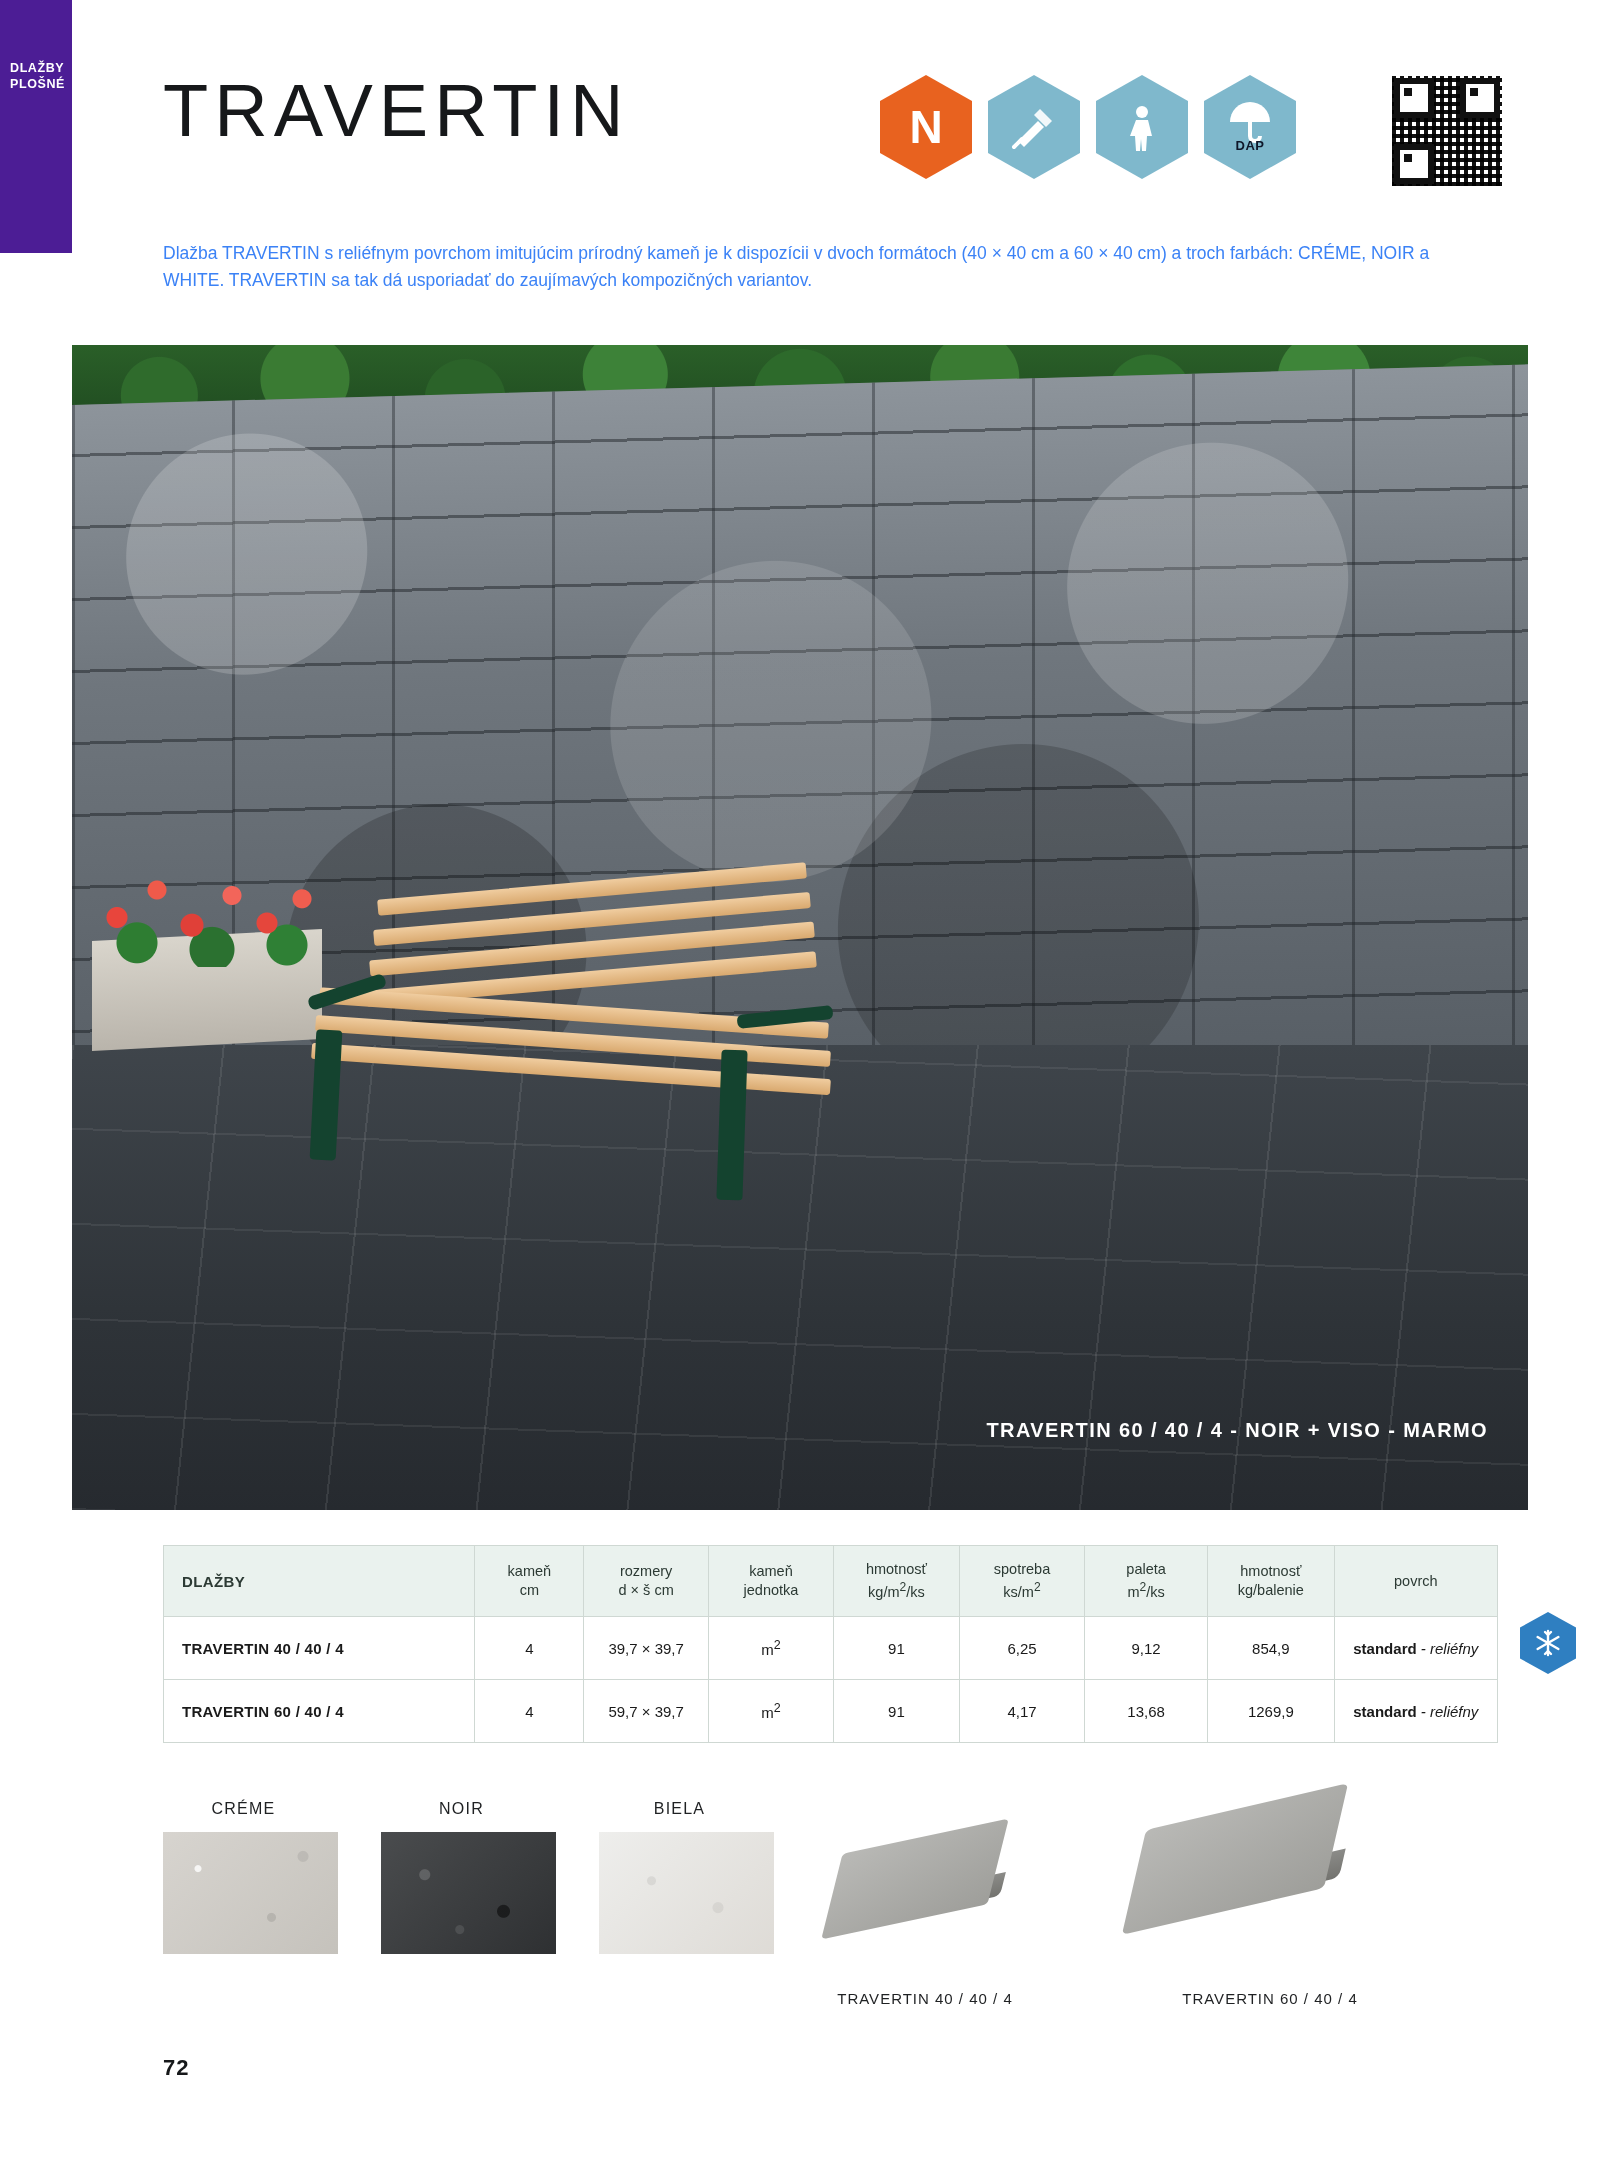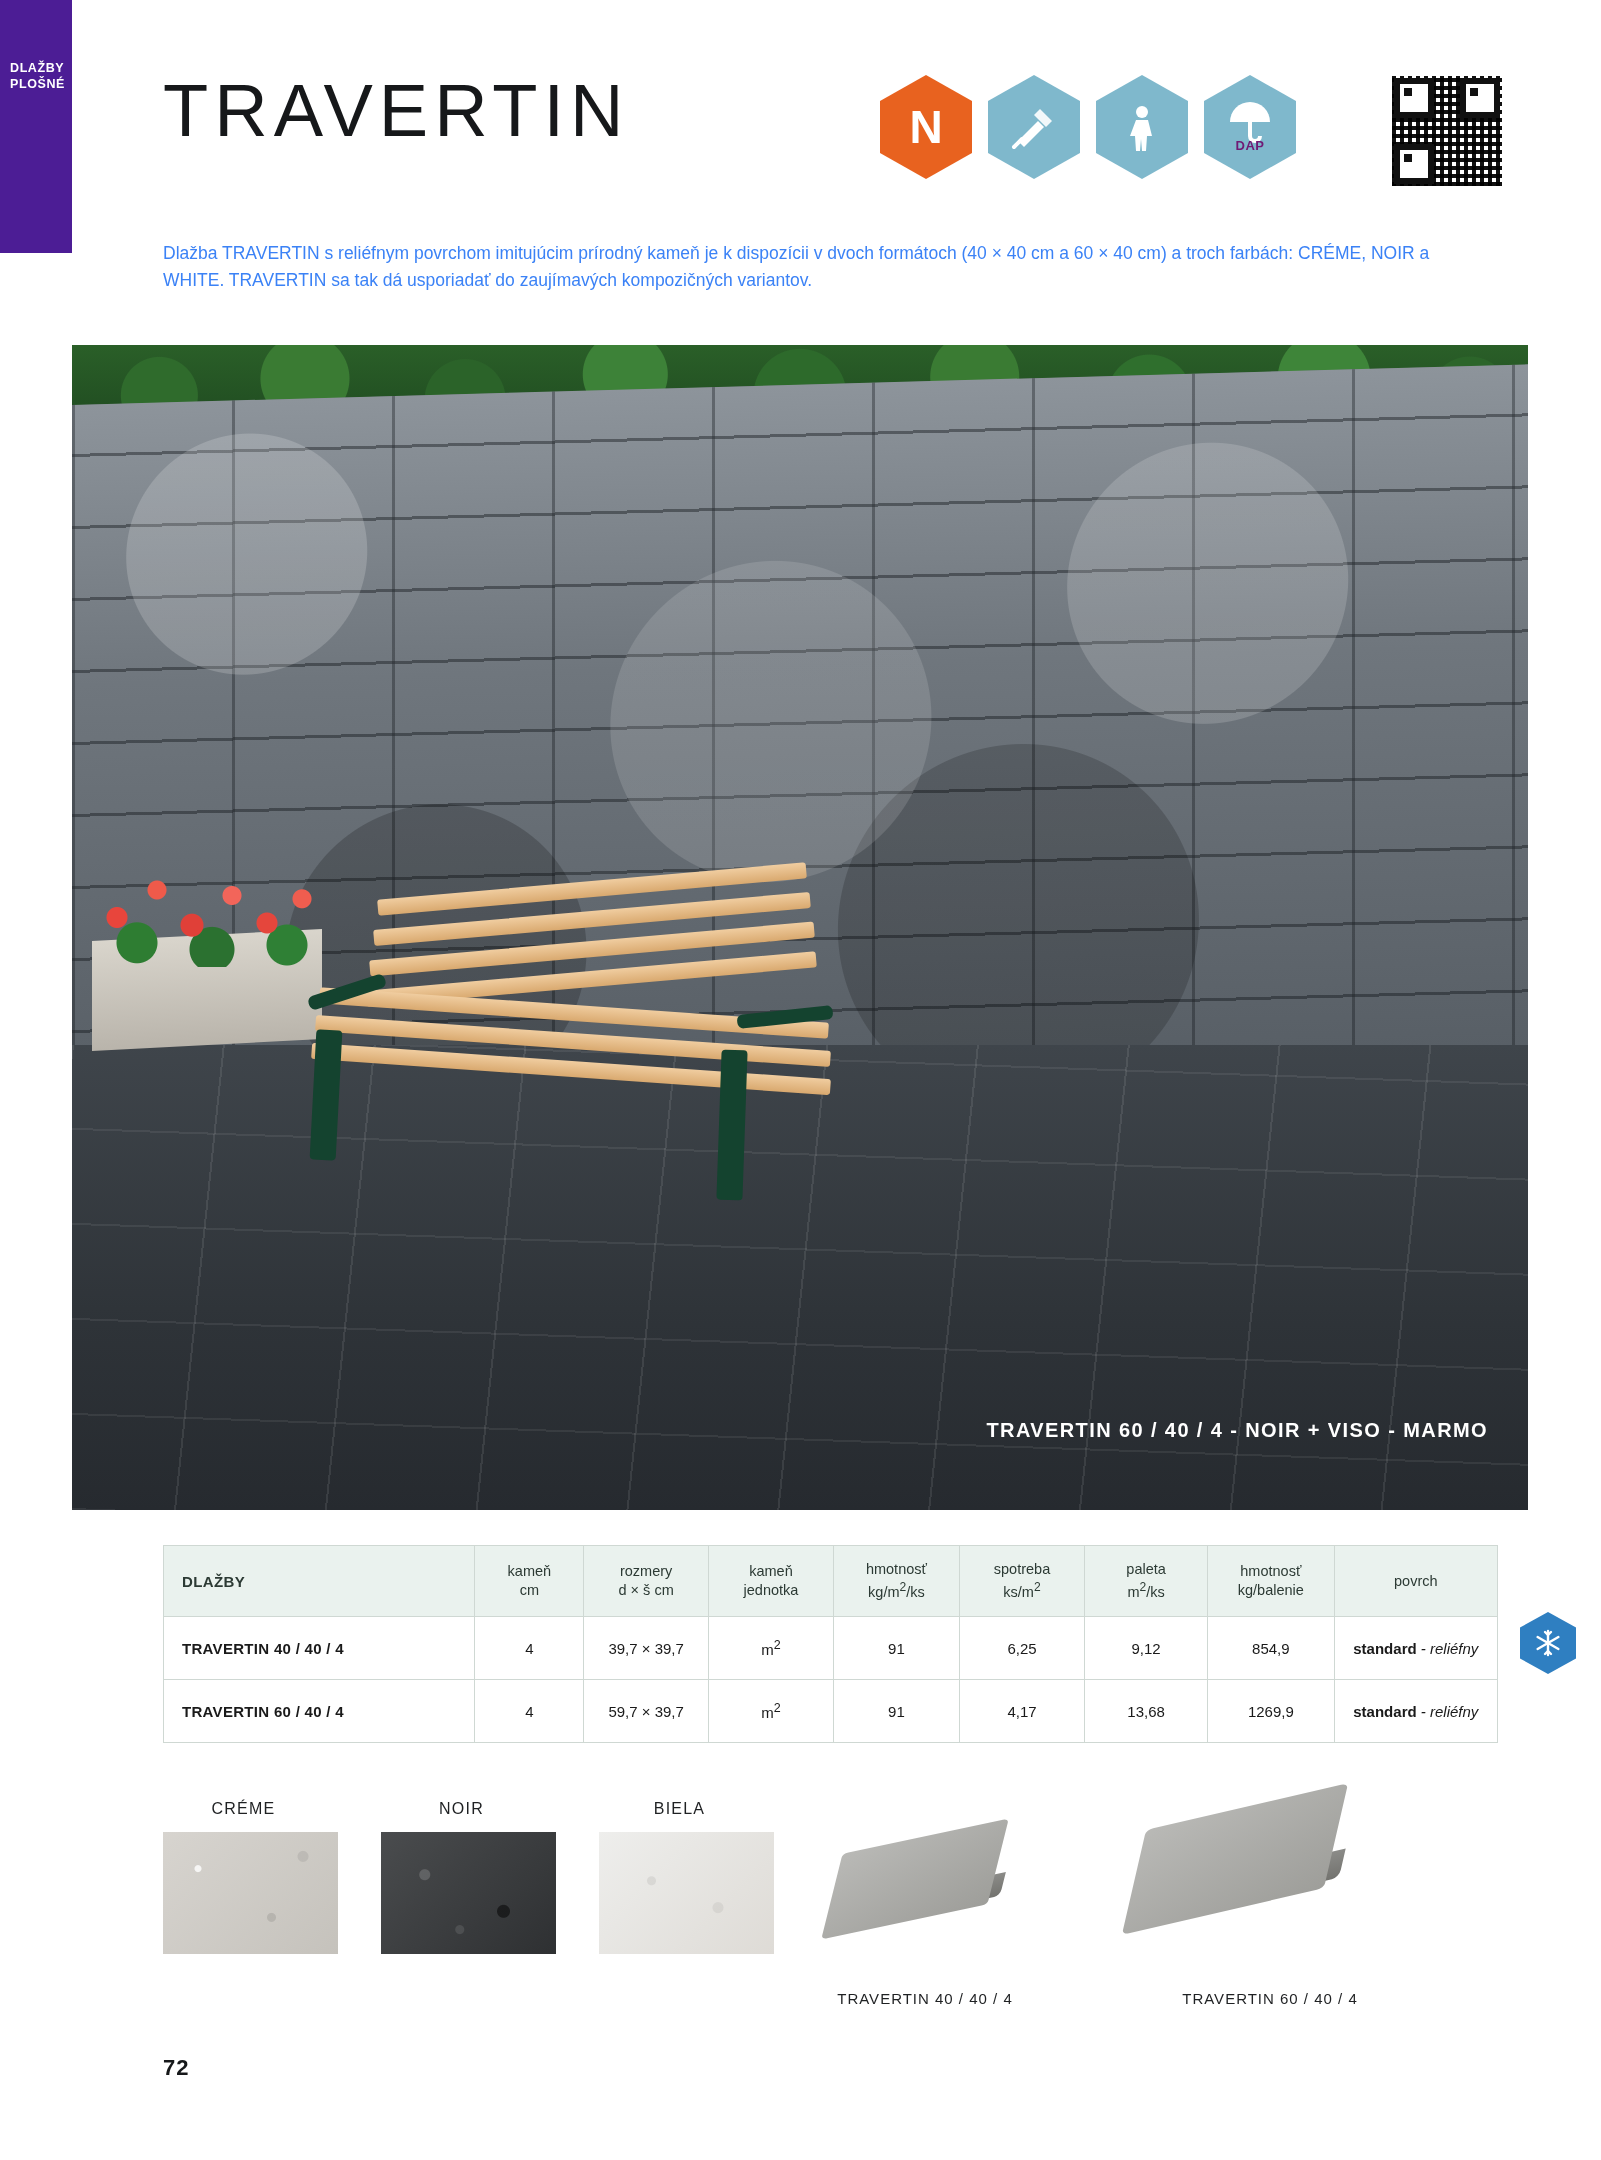--- a/index.html
+++ b/index.html
@@ -87,21 +87,21 @@
     font-weight: bold;
     line-height: 1;
   }
   .hex-icon svg { display: block; }
   .hex-label {
     position: absolute;
     bottom: 26px;
     left: 0;
     right: 0;
     text-align: center;
-    color: #701a75;
+    color: #0f172a;
     font-size: 13px;
     font-weight: bold;
     letter-spacing: .5px;
   }
 
   
   .qr {
     position: absolute;
     left: 1388px;
     top: 72px;

